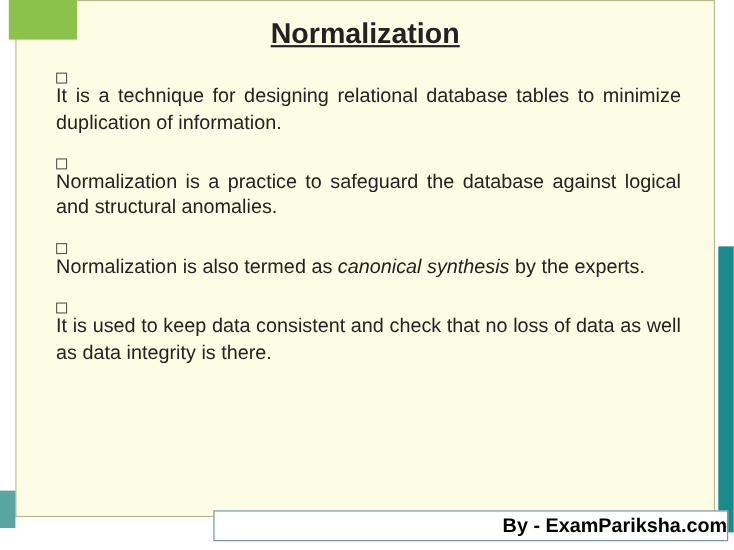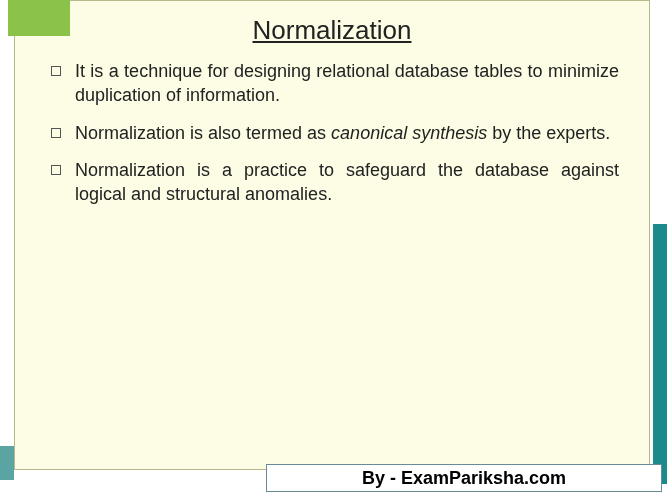--- a/index.html
+++ b/index.html
@@ -43,64 +43,65 @@
       left: 0;
       bottom: 20px;
       width: 14px;
       height: 34px;
       background: #5aa4a4;
       z-index: 2;
     }
     .title {
       text-align: center;
       font-size: 26px;
-      font-weight: normal;
+      font-weight: bold;
       text-decoration: underline;
       color: #222;
       padding-top: 14px;
       padding-bottom: 8px;
     }
     .bullet-list {
       padding: 6px 30px 0 36px;
     }
     .bullet-item {
       display: flex;
       align-items: flex-start;
       margin-bottom: 14px;
       font-size: 18px;
       color: #222;
       line-height: 1.32;
       text-align: justify;
+      flex-direction: column;
     }
     .bullet-marker {
       display: inline-block;
       width: 10px;
       height: 10px;
       border: 1px solid #555;
       margin-right: 14px;
       margin-top: 6px;
       flex-shrink: 0;
     }
     .bullet-text {
       flex: 1;
     }
     .bullet-text .italic {
       font-style: italic;
     }
     .attribution-bar {
       position: absolute;
       right: 5px;
       bottom: 8px;
-      width: 396px;
+      width: 468px;
       height: 28px;
       border: 1px solid #6a8a9a;
       background: #ffffff;
       display: flex;
       align-items: center;
-      justify-content: center;
+      justify-content: flex-end;
       z-index: 3;
     }
     .attribution-text {
       font-family: "Comic Sans MS", cursive, sans-serif;
       font-size: 18px;
       font-weight: bold;
       color: #000;
     }
   </style>
 </head>
@@ -113,28 +114,32 @@
 
   <div class="bullet-list">
 
     <div class="bullet-item">
       <span class="bullet-marker"></span>
       <span class="bullet-text">It is a technique for designing relational database tables to minimize duplication of information.</span>
     </div>
 
     <div class="bullet-item">
       <span class="bullet-marker"></span>
+      <span class="bullet-text">Normalization is a practice to safeguard the database against logical and structural anomalies.</span>
+    </div>
+
+    <div class="bullet-item">
+      <span class="bullet-marker"></span>
       <span class="bullet-text"><span>Normalization is also termed as </span><span class="italic">canonical synthesis</span><span> by the experts.</span></span>
     </div>
 
     <div class="bullet-item">
       <span class="bullet-marker"></span>
-      <span class="bullet-text">Normalization is a practice to safeguard the database against logical and structural anomalies.</span>
+      <span class="bullet-text">It is used to keep data consistent and check that no loss of data as well as data integrity is there.</span>
     </div>
-
 
 
 
   </div>
 </div>
 
 <div class="green-block"></div>
 <div class="teal-bar-left"></div>
 
 <div class="attribution-bar">

